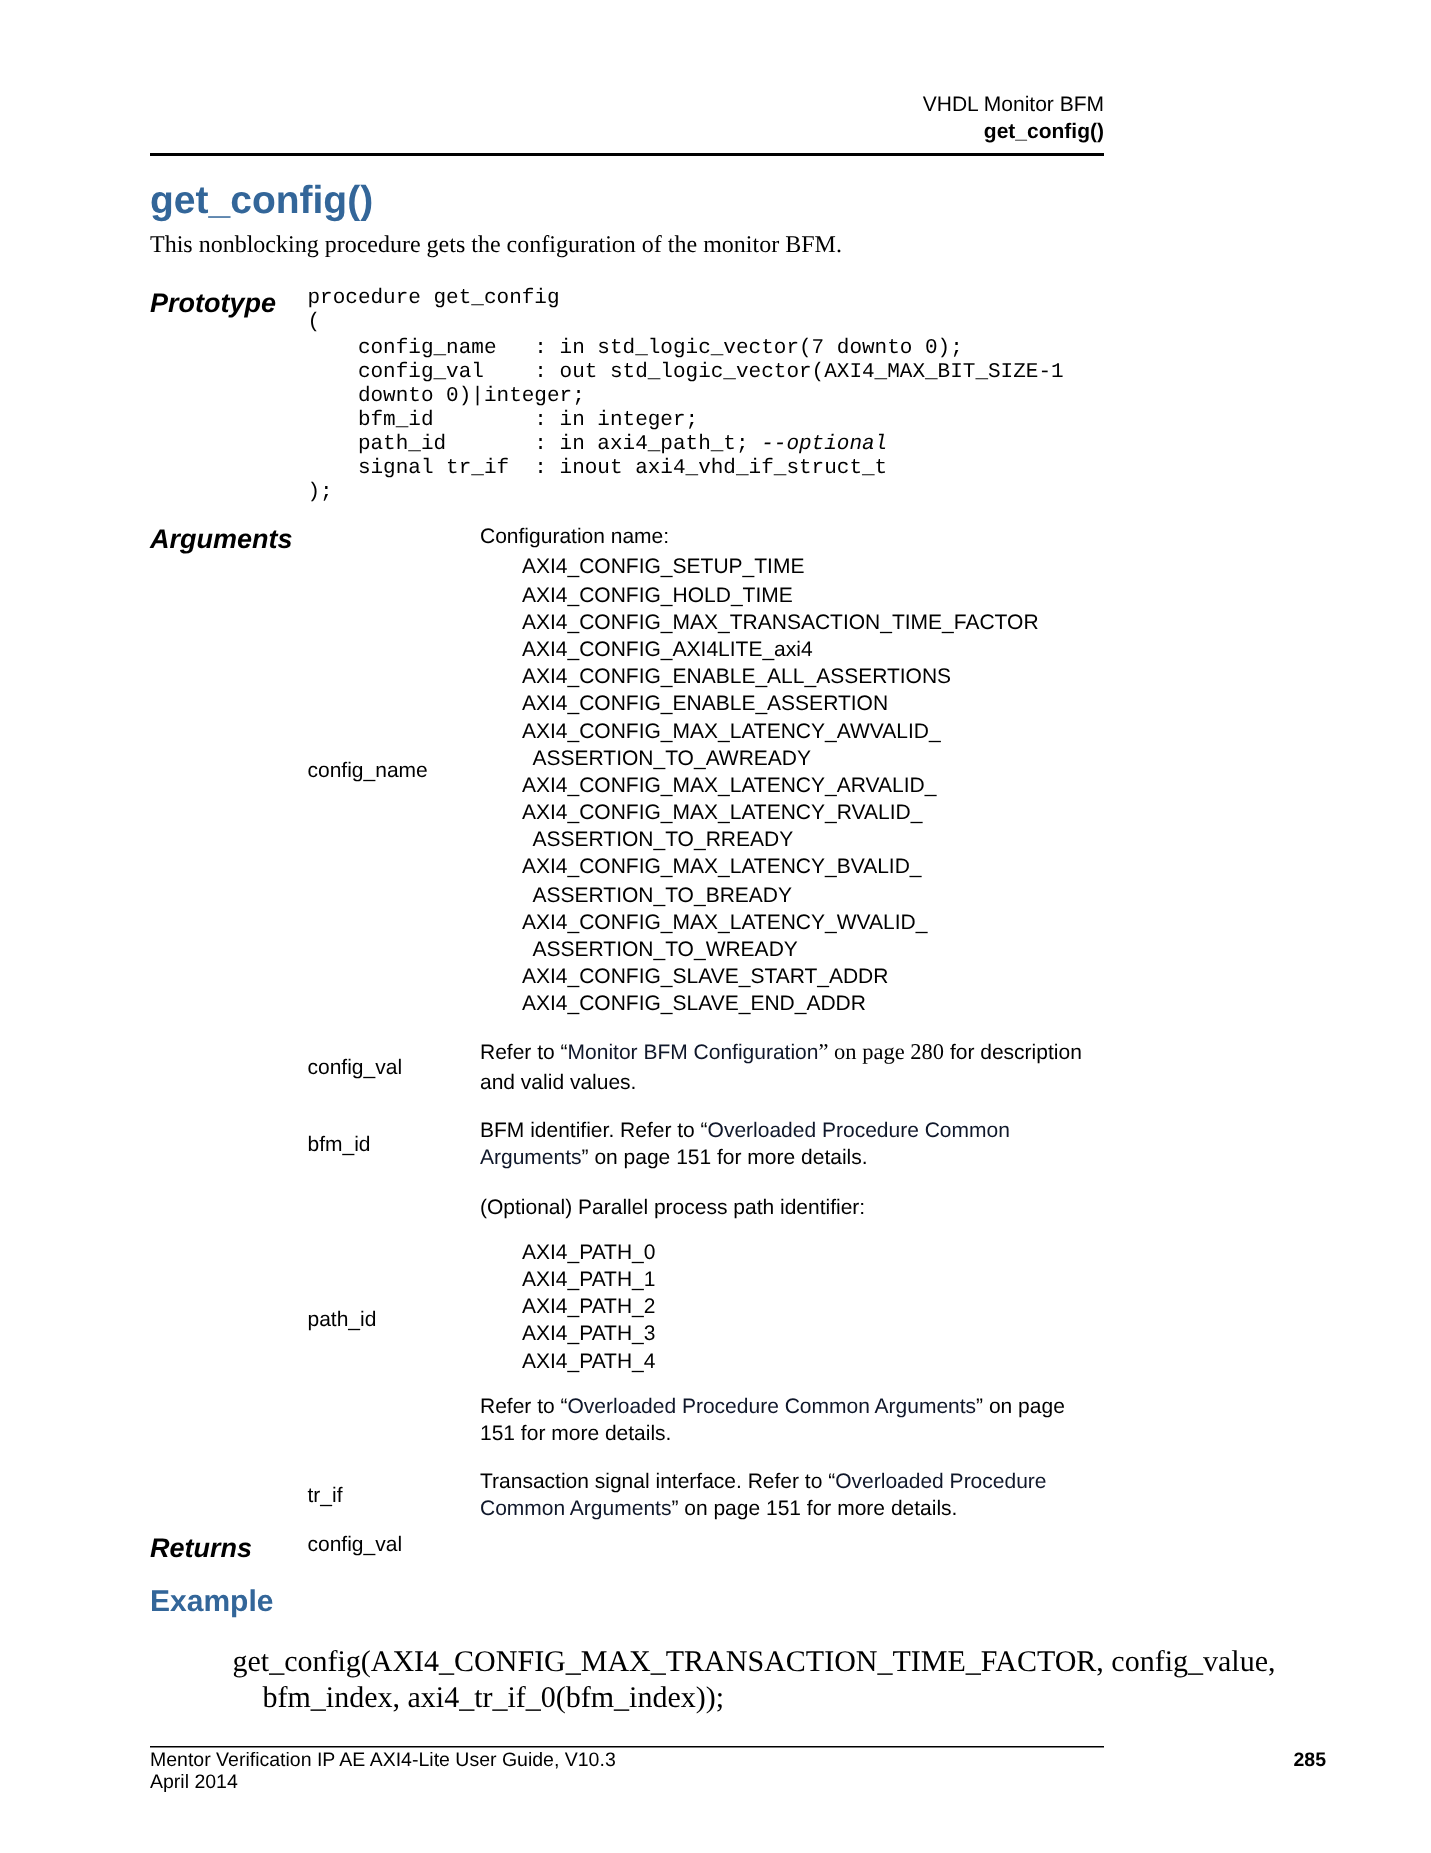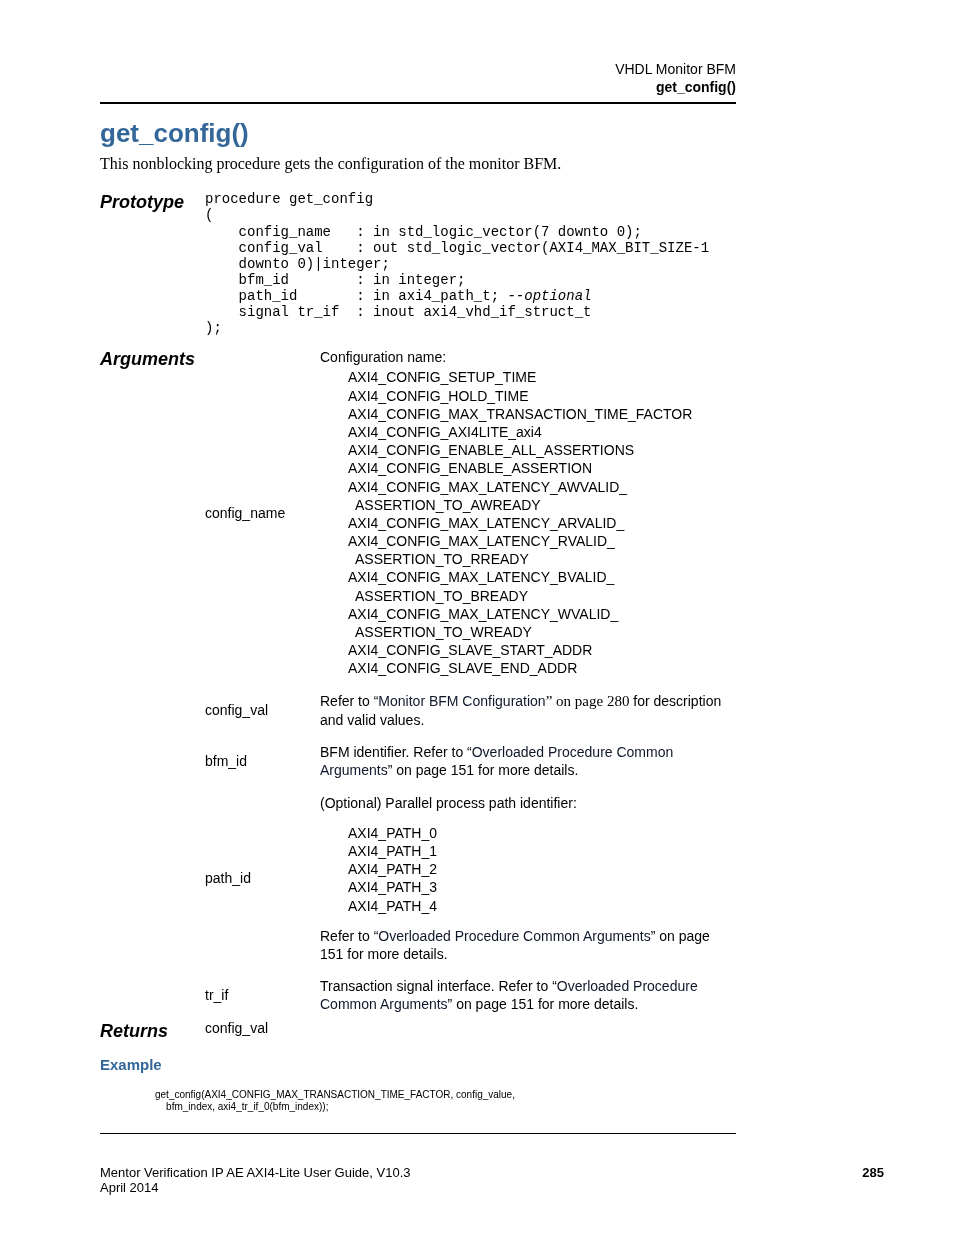--- a/index.html
+++ b/index.html
@@ -39,21 +39,21 @@
   }
   h1.title {
     color: #336699;
     font-size: 26px;
     font-weight: bold;
     margin: 0 0 6px 0;
     font-family: Arial, Helvetica, sans-serif;
   }
   h2.subhead {
     color: #336699;
-    font-size: 15px;
+    font-size: 20px;
     font-weight: bold;
     margin: 14px 0 6px 0;
     font-family: Arial, Helvetica, sans-serif;
   }
   .intro {
     font-family: "Times New Roman", Times, serif;
     font-size: 16px;
     margin: 0 0 18px 0;
   }
   .section-row {
@@ -100,22 +100,22 @@
   }
   .arg-desc .indent-list {
     padding-left: 28px;
     margin-top: 2px;
   }
   .link {
     color: #0f172a;
   }
   .serif { font-family: "Times New Roman", Times, serif; font-size: 15px;}
   .example-code {
-    font-family: Liberation Sans, sans-serif;
-    font-size: 10px;
+    font-family: Liberation Serif, serif;
+    font-size: 20px;
     margin: 16px 0 0 55px;
     white-space: pre;
     line-height: 1.2;
   }
   .footer {
     position: absolute;
     left: 100px;
     right: 70px;
     bottom: 40px;
     display: flex;

